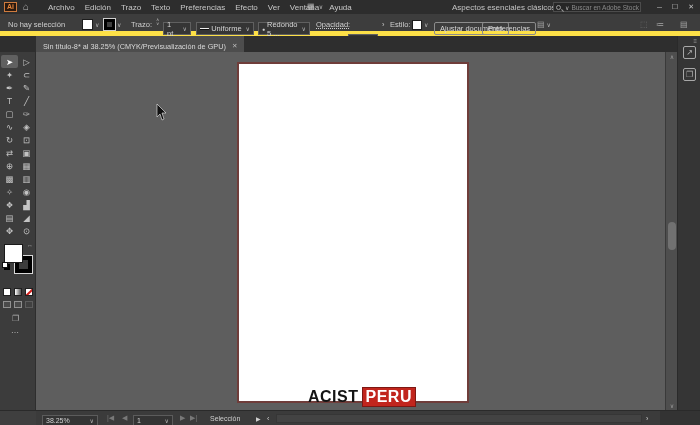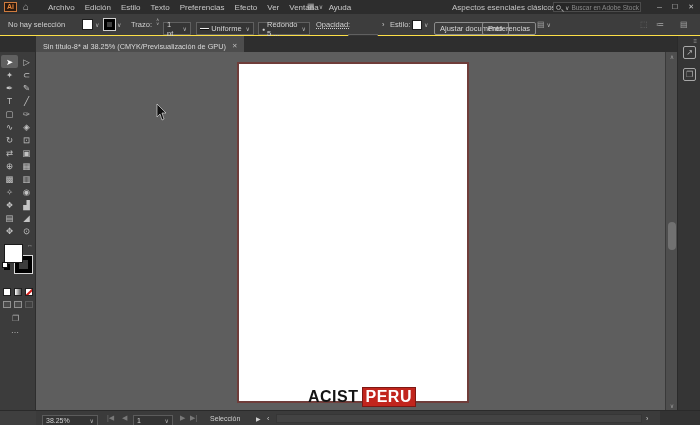--- a/index.html
+++ b/index.html
@@ -28,21 +28,21 @@
   .mag::after { content:""; position:absolute; left:4px; top:4px; width:3px;
                 height:1px; background:#9a9a9a; transform:rotate(45deg); }
   .searchbox input { background:transparent; border:none; outline:none; width:70px;
                      color:#bbb; font-size:6.5px; font-family:"Liberation Sans",sans-serif; }
   .searchbox input::placeholder { color:#8a8a8a; }
   .winbtns { position:absolute; right:2px; top:0; height:14px; display:flex; gap:10px;
              align-items:center; padding-right:4px; color:#c0c0c0; font-size:7px; }
 
   
   .controlbar { position:absolute; left:0; top:14px; width:700px; height:22px;
-                background:#3d3d3d; border-bottom:1px solid #fde047; font-size:7.5px; }
+                background:#3d3d3d; border-bottom:5px solid #fde047; font-size:7.5px; }
   .cb { position:absolute; top:0; height:21px; display:flex; align-items:center; }
   .swatch { width:11px; height:11px; background:#fff; border:1px solid #1c1c1c; }
   .swatch.stroke { background:#3d3d3d; border:3px solid #000; outline:1px solid #cfcfcf; }
   .chev { font-size:6px; color:#b5b5b5; margin-left:2px; }
   .stepper { display:flex; flex-direction:column; font-size:4.5px; line-height:4px;
              color:#b5b5b5; }
   .field { background:#353535; border:1px solid #606060; height:13px; display:flex;
            align-items:center; padding:0 3px; gap:2px; color:#d6d6d6; }
   .btn { border:1px solid #8c8c8c; border-radius:2px; height:13px; display:flex;
          align-items:center; padding:0 5px; color:#d6d6d6; background:transparent; }
@@ -126,21 +126,21 @@
 <body>
 
 <div class="app">
 
   <div class="menubar">
     <div class="ai-logo">Ai</div>
     <div class="home">⌂</div>
     <div class="menus">
       <span>Archivo</span>
       <span>Edición</span>
-      <span>Estilo</span>
+      <span>Trazo</span>
       <span>Texto</span>
       <span>Preferencias</span>
       <span>Efecto</span>
       <span>Ver</span>
       <span>Ventana</span>
       <span>Ayuda</span>
     </div>
     <div class="ws-grid">
       <span>▦</span>
       <span class="chev">∨</span>

